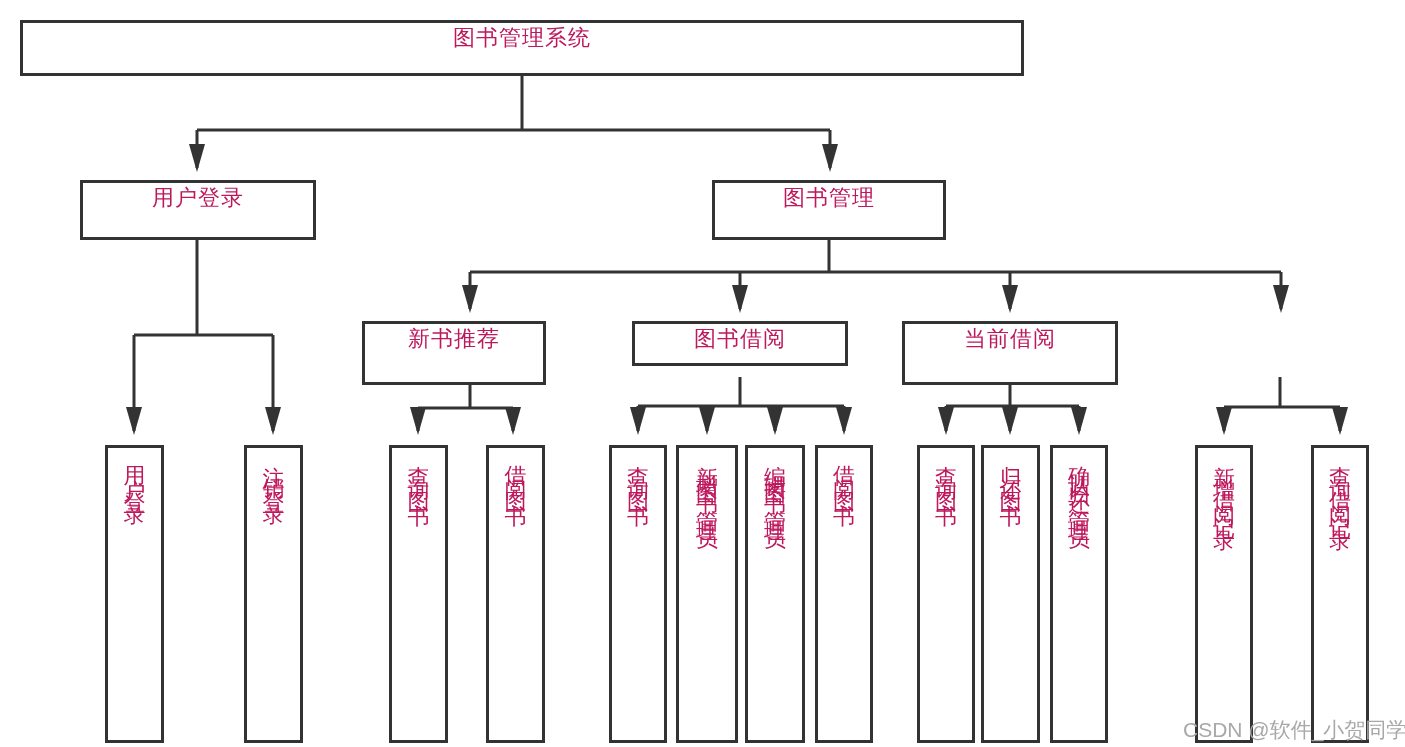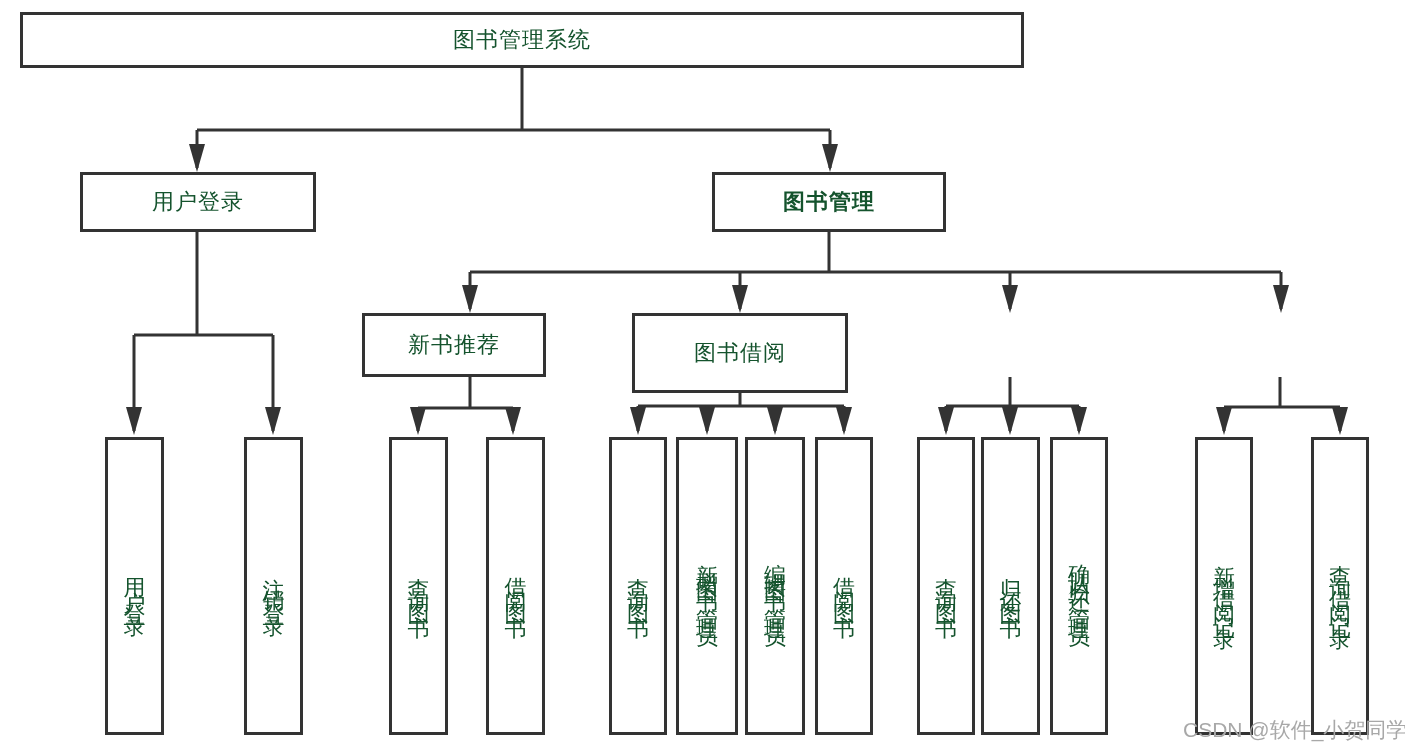--- a/index.html
+++ b/index.html
@@ -20,23 +20,23 @@
     left: 0;
     top: 0;
     pointer-events: none;
   }
   .node {
     position: absolute;
     box-sizing: border-box;
     border: 3px solid #333333;
     background: #ffffff;
     display: flex;
-    align-items: center;
     justify-content: center;
-    color: #14532d;
+    color: #be185d;
+    margin-top: 8px;
   }
   .node.header .lbl {
     font-size: 22px;
     letter-spacing: 1px;
     white-space: nowrap;
   }
   .node.leaf .v-lbl {
     writing-mode: vertical-rl;
     text-orientation: mixed;
     font-size: 22px;
@@ -103,29 +103,32 @@
     <path d="M1340 407 V431" stroke="#333333" stroke-width="3" fill="none" marker-end="url(#arrowhead)"></path>
   </svg>
 
   <div class="node header" style="left:20px; top:12px; width:1004px; height:56px;">
     <span class="lbl">图书管理系统</span>
   </div>
 
   <div class="node header" style="left:80px; top:172px; width:236px; height:60px;">
     <span class="lbl">用户登录</span>
   </div>
-  <div class="node header" style="left:712px; top:172px; width:234px; height:60px;font-weight:bold;">
+  <div class="node header" style="left:712px; top:172px; width:234px; height:60px;">
     <span class="lbl">图书管理</span>
   </div>
 
   <div class="node header" style="left:362px; top:313px; width:184px; height:64px;">
     <span class="lbl">新书推荐</span>
   </div>
-  <div class="node header" style="left:632px; top:313px; width:216px; height:80px;">
+  <div class="node header" style="left:632px; top:313px; width:216px; height:45px;">
     <span class="lbl">图书借阅</span>
+  </div>
+  <div class="node header" style="left:902px; top:313px; width:216px; height:64px;">
+    <span class="lbl">当前借阅</span>
   </div>
 
   <div class="node leaf" style="left:105px; top:437px; width:59px; height:298px;">
     <span class="v-lbl">用户登录</span>
   </div>
   <div class="node leaf" style="left:244px; top:437px; width:59px; height:298px;">
     <span class="v-lbl">注销登录</span>
   </div>
 
   <div class="node leaf" style="left:389px; top:437px; width:59px; height:298px;">

